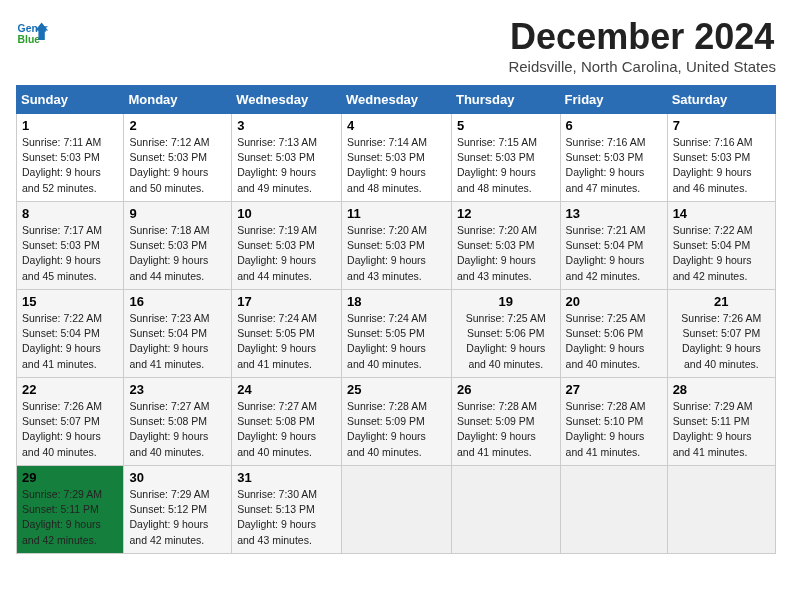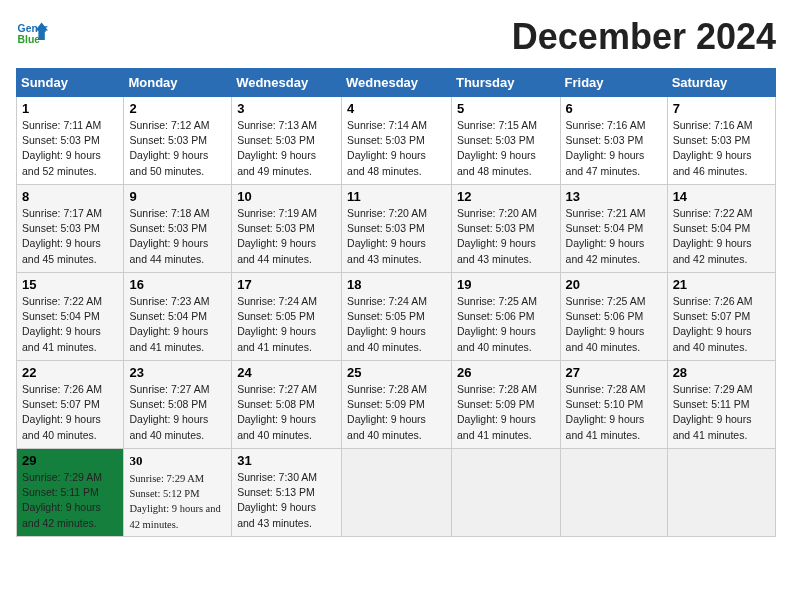--- a/index.html
+++ b/index.html
@@ -84,20 +84,21 @@
 <div class="header-area">
   <div class="logo">
     <svg class="logo-icon" viewBox="0 0 40 40">
       <text x="2" y="20" font-size="13" font-weight="bold" fill="#1a6fb5" font-family="Arial">General</text>
       <text x="2" y="34" font-size="13" font-weight="bold" fill="#2a9d2a" font-family="Arial">Blue</text>
       <polygon points="32,8 40,18 36,18 36,30 28,30 28,18 24,18" fill="#1a6fb5"></polygon>
     </svg>
   </div>
   <div class="title-area">
     <div class="month-title">December 2024</div>
+    <div class="location-title">Reidsville, North Carolina, United States</div>
   </div>
 </div>
 
 <table>
   <thead>
     <tr>
       <th>Sunday</th>
       <th>Monday</th>
       <th>Wednesday</th>
       <th>Wednesday</th>
@@ -177,29 +178,29 @@
     <span class="day-info">Sunrise: 7:23 AM<br>Sunset: 5:04 PM<br>Daylight: 9 hours and 41 minutes.</span>
   </td>
         <td style="background: rgb(245, 245, 245);">
     <span class="day-num">17</span>
     <span class="day-info">Sunrise: 7:24 AM<br>Sunset: 5:05 PM<br>Daylight: 9 hours and 41 minutes.</span>
   </td>
         <td style="background: rgb(245, 245, 245);">
     <span class="day-num">18</span>
     <span class="day-info">Sunrise: 7:24 AM<br>Sunset: 5:05 PM<br>Daylight: 9 hours and 40 minutes.</span>
   </td>
-        <td style="background: rgb(245, 245, 245);">
+        <td style="background: rgb(245, 245, 245); text-align: center;">
     <span class="day-num">19</span>
     <span class="day-info">Sunrise: 7:25 AM<br>Sunset: 5:06 PM<br>Daylight: 9 hours and 40 minutes.</span>
   </td>
         <td style="background: rgb(245, 245, 245);">
     <span class="day-num">20</span>
     <span class="day-info">Sunrise: 7:25 AM<br>Sunset: 5:06 PM<br>Daylight: 9 hours and 40 minutes.</span>
   </td>
-        <td style="background: rgb(245, 245, 245);">
+        <td style="background: rgb(245, 245, 245); text-align: center;">
     <span class="day-num">21</span>
     <span class="day-info">Sunrise: 7:26 AM<br>Sunset: 5:07 PM<br>Daylight: 9 hours and 40 minutes.</span>
   </td>
       </tr>
       <tr>
         <td>
     <span class="day-num">22</span>
     <span class="day-info">Sunrise: 7:26 AM<br>Sunset: 5:07 PM<br>Daylight: 9 hours and 40 minutes.</span>
   </td>
         <td>
@@ -225,21 +226,21 @@
         <td>
     <span class="day-num">28</span>
     <span class="day-info">Sunrise: 7:29 AM<br>Sunset: 5:11 PM<br>Daylight: 9 hours and 41 minutes.</span>
   </td>
       </tr>
       <tr>
         <td style="background: #15803d;">
     <span class="day-num">29</span>
     <span class="day-info">Sunrise: 7:29 AM<br>Sunset: 5:11 PM<br>Daylight: 9 hours and 42 minutes.</span>
   </td>
-        <td style="background: rgb(245, 245, 245); font-family: Liberation Serif, serif;">
+        <td style="background: rgb(245, 245, 245);">
     <span class="day-num">30</span>
     <span class="day-info">Sunrise: 7:29 AM<br>Sunset: 5:12 PM<br>Daylight: 9 hours and 42 minutes.</span>
   </td>
         <td style="background: rgb(245, 245, 245);">
     <span class="day-num">31</span>
     <span class="day-info">Sunrise: 7:30 AM<br>Sunset: 5:13 PM<br>Daylight: 9 hours and 43 minutes.</span>
   </td>
         <td class="empty-cell" style="background: rgb(240, 240, 240);"></td>
         <td class="empty-cell" style="background: rgb(240, 240, 240);"></td>
         <td class="empty-cell" style="background: rgb(240, 240, 240);"></td>

